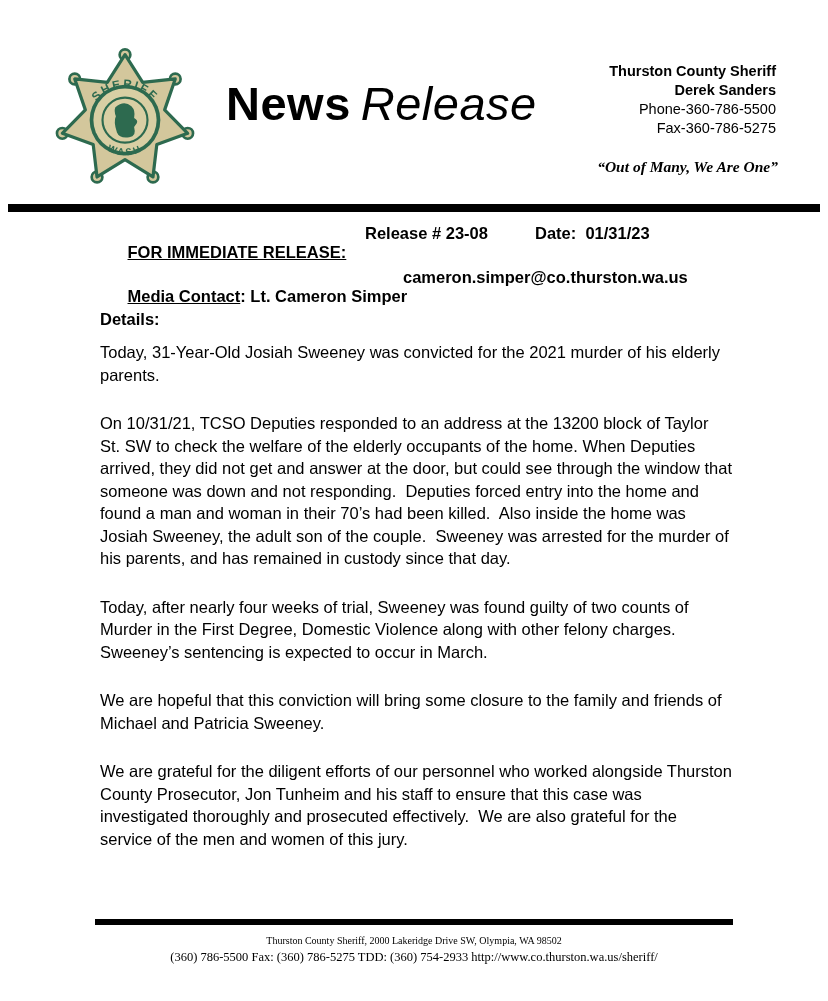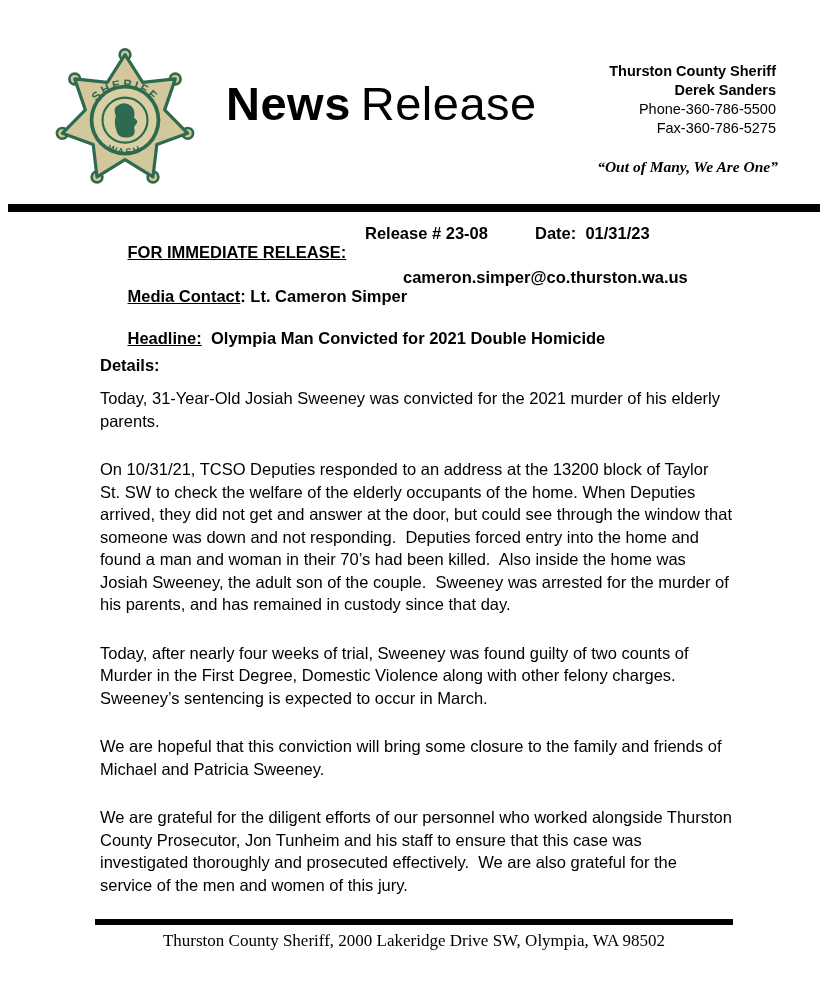--- a/index.html
+++ b/index.html
@@ -10,21 +10,21 @@
     font-family:"Liberation Sans", sans-serif; overflow:hidden;
   }
 
   
   .badge { position:absolute; left:50px; top:38px; width:150px; height:162px; }
   .masthead-title {
     position:absolute; left:226px; top:76px; font-size:47px; color:#000;
     letter-spacing:0.5px; white-space:nowrap;
   }
   .title-bold  { font-weight:800; }
-  .title-light { font-weight:500; margin-left:10px; }
+  .title-light { font-weight:500; margin-left:10px;font-style:italic; }
 
   .masthead-right {
     position:absolute; right:52px; top:62px; text-align:right;
     font-size:14.5px; line-height:19px;
   }
   .mr-bold { font-weight:bold; }
 
   .motto {
     position:absolute; right:50px; top:158px;
     font-family:"Liberation Serif", serif; font-weight:bold; font-style:italic;
@@ -49,21 +49,21 @@
 
   .details-label { font-weight:bold; }
 
   .body-text p { margin:0 0 26px 0; line-height:22.5px; white-space:pre-wrap; }
   .body-text p:first-child { margin-top:12px; }
 
   
   .footer { position:absolute; left:0; right:0; top:919px; text-align:center;
             font-family:"Liberation Serif", serif; color:#000; }
   .footer-rule { width:638px; height:6px; background:#000; margin:0 auto 7px auto; }
-  .footer-line1 { font-size:17px; line-height:17px;text-align:center; }
+  .footer-line1 { font-size:10px; line-height:17px;text-align:center; }
   .footer-line2 { font-size:12.5px; line-height:17px; }
 </style>
 </head>
 <body>
 
 <div class="page">
 
   <div class="badge">
     <svg viewBox="0 0 140 150" width="150" height="162" xmlns="http://www.w3.org/2000/svg">
 
@@ -119,34 +119,32 @@
       <span class="lbl-underline">FOR IMMEDIATE RELEASE:</span>
       <span class="rel-num">Release # 23-08</span>
       <span class="rel-date">Date:  01/31/23</span>
     </div>
 
     <div class="media-row">
       <span class="lbl-underline">Media Contact</span><span>: Lt. Cameron Simper</span>
       <span class="media-email">cameron.simper@co.thurston.wa.us</span>
     </div>
 
-    <div class="headline-row">
-      <span class="lbl-underline">Headline:</span><span>  Olympia Man Convicted for 2021 Double Homicide</span>
-    </div>
 
     <div class="details-label">Details:</div>
 
     <div class="body-text">
       <p>Today, 31-Year-Old Josiah Sweeney was convicted for the 2021 murder of his elderly parents.</p>
       <p>On 10/31/21, TCSO Deputies responded to an address at the 13200 block of Taylor St. SW to check the welfare of the elderly occupants of the home. When Deputies arrived, they did not get and answer at the door, but could see through the window that someone was down and not responding.  Deputies forced entry into the home and found a man and woman in their 70’s had been killed.  Also inside the home was Josiah Sweeney, the adult son of the couple.  Sweeney was arrested for the murder of his parents, and has remained in custody since that day.</p>
       <p>Today, after nearly four weeks of trial, Sweeney was found guilty of two counts of Murder in the First Degree, Domestic Violence along with other felony charges.  Sweeney’s sentencing is expected to occur in March.</p>
       <p>We are hopeful that this conviction will bring some closure to the family and friends of Michael and Patricia Sweeney.</p>
       <p>We are grateful for the diligent efforts of our personnel who worked alongside Thurston County Prosecutor, Jon Tunheim and his staff to ensure that this case was investigated thoroughly and prosecuted effectively.  We are also grateful for the service of the men and women of this jury.</p>
     </div>
 
   </div>
 
   <div class="footer">
     <div class="footer-rule"></div>
     <div class="footer-line1">Thurston County Sheriff, 2000 Lakeridge Drive SW, Olympia, WA  98502</div>
+    <div class="footer-line2">(360) 786-5500   Fax:  (360) 786-5275   TDD:  (360) 754-2933   http://www.co.thurston.wa.us/sheriff/</div>
   </div>
 
 </div>
 
 </body></html>

